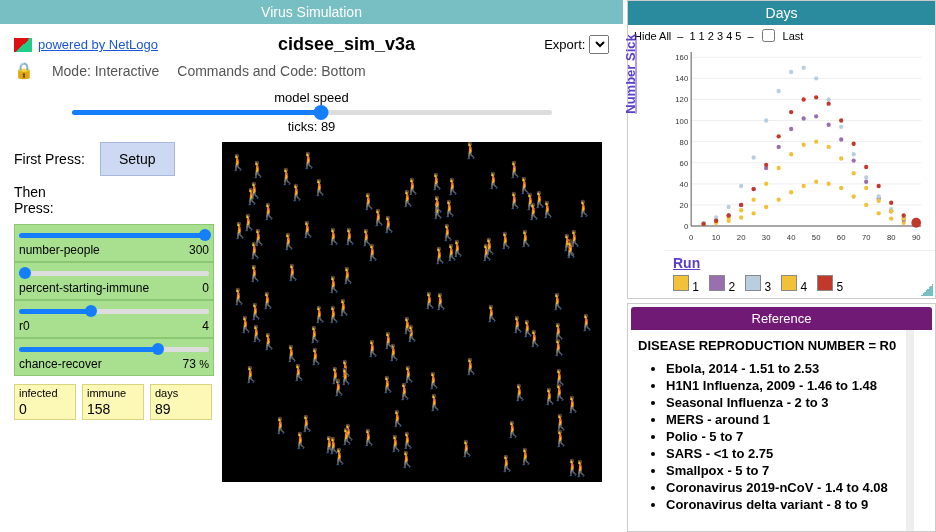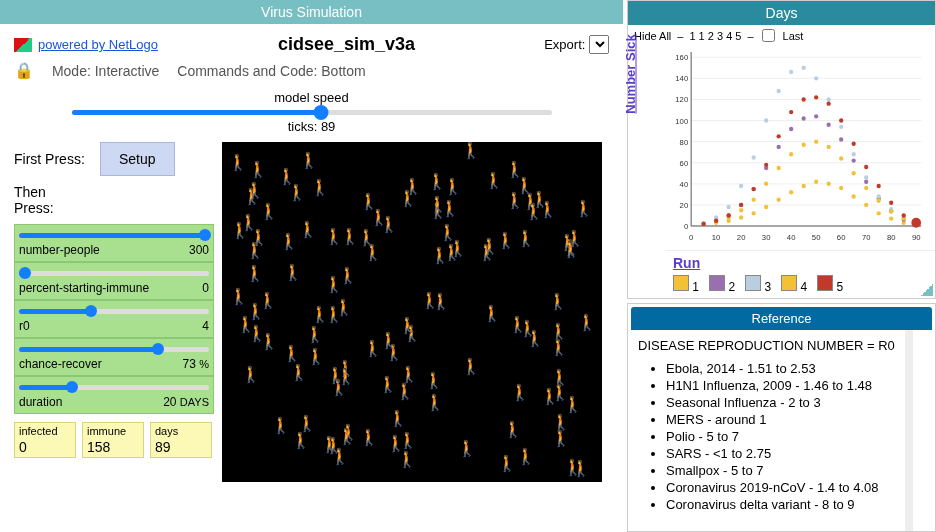--- a/index.html
+++ b/index.html
@@ -49,22 +49,22 @@
   .yaxis-title { position:absolute; left:-36px; top:50%; transform:rotate(-90deg) translateX(50%); transform-origin:left; color:#5a3fc9; font-weight:bold; font-size:13px; text-decoration:underline; white-space:nowrap;}
   .xaxis-title { text-align:center; color:#5a3fc9; font-weight:bold; font-size:13px; text-decoration:underline; padding-bottom:4px;}
   .chart-svg { width:100%; height:100%;}
   .run-legend { padding:4px 8px; border-top:1px solid #eee; font-size:12px; position:relative;margin-left:37px;}
   .run-title { color:#5a3fc9; text-decoration:underline; font-weight:bold; font-size:14px;}
   .legend-items { display:flex; gap:10px; margin-top:4px; align-items:center;}
   .legend-sw { width:16px; height:16px; display:inline-block; border:1px solid #888;}
   .resize-handle { position:absolute; right:2px; bottom:2px; width:12px; height:12px; background:linear-gradient(135deg, transparent 50%, #78bfc4 50%);}
 
   .ref-card { border:1px solid #ccc; flex:1; display:flex; flex-direction:column; overflow:hidden;}
-  .ref-title { background:#0369a1; color:#fff; text-align:center; padding:4px 0; border-radius:3px 3px 0 0; margin:3px 3px 0 3px;}
-  .ref-body { padding:8px 10px; overflow:auto; font-size:13px;}
+  .ref-title { background:#701a75; color:#fff; text-align:center; padding:4px 0; border-radius:3px 3px 0 0; margin:3px 3px 0 3px;}
+  .ref-body { padding:8px 10px; overflow:auto; font-size:13px;font-weight:bold;}
   .ref-body ul { margin: 8px 0 0 28px; }
   .ref-body li { margin: 2px 0; }
   .scrollbar-stub { width:8px; background:#eee;}
   input[type=checkbox]{ margin:0 2px;}
 </style>
 </head>
 <body>
 
 <div class="left-panel">
   <div class="title-bar">Virus Simulation</div>
@@ -138,31 +138,20 @@
           </div>
           <div class="slider-box">
             <div class="slider-track">
               <div class="st-bg"></div>
               <div class="st-fill" style="width:73%"></div>
               <div class="st-thumb" style="left:73%"></div>
             </div>
     <div class="slider-label-row">
               <span>chance-recover</span>
               <span><span>73</span> <span class="slider-unit">%</span></span>
-            </div>
-          </div>
-          <div class="slider-box">
-            <div class="slider-track">
-              <div class="st-bg"></div>
-              <div class="st-fill" style="width:28%"></div>
-              <div class="st-thumb" style="left:28%"></div>
-            </div>
-    <div class="slider-label-row">
-              <span>duration</span>
-              <span><span>20</span> <span class="slider-unit">DAYS</span></span>
             </div>
           </div>
         </div>
       <div class="monitors" id="monitors-container">
           <div class="monitor">
             <div>infected</div>
             <div class="mv">0</div>
           </div>
           <div class="monitor">
             <div>immune</div>

